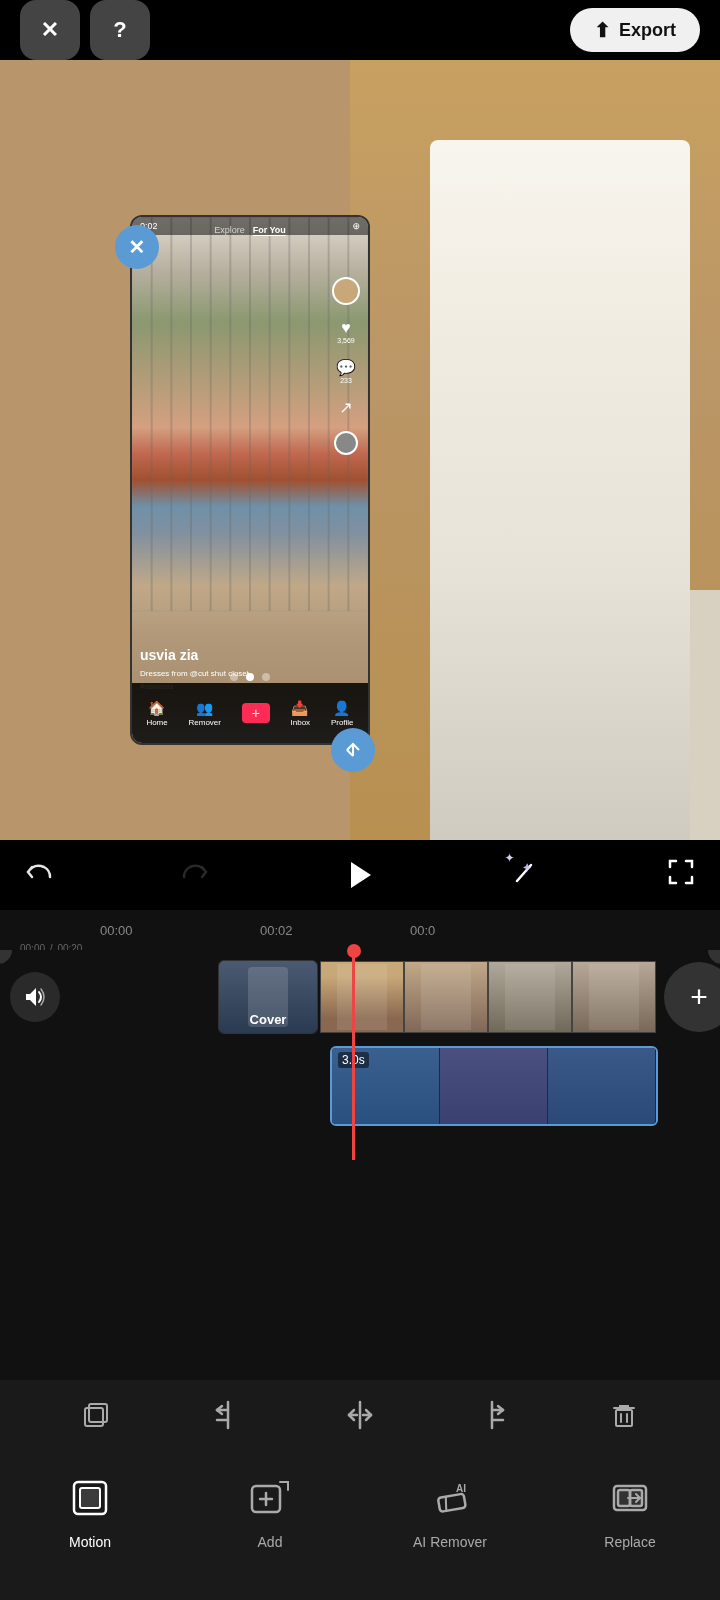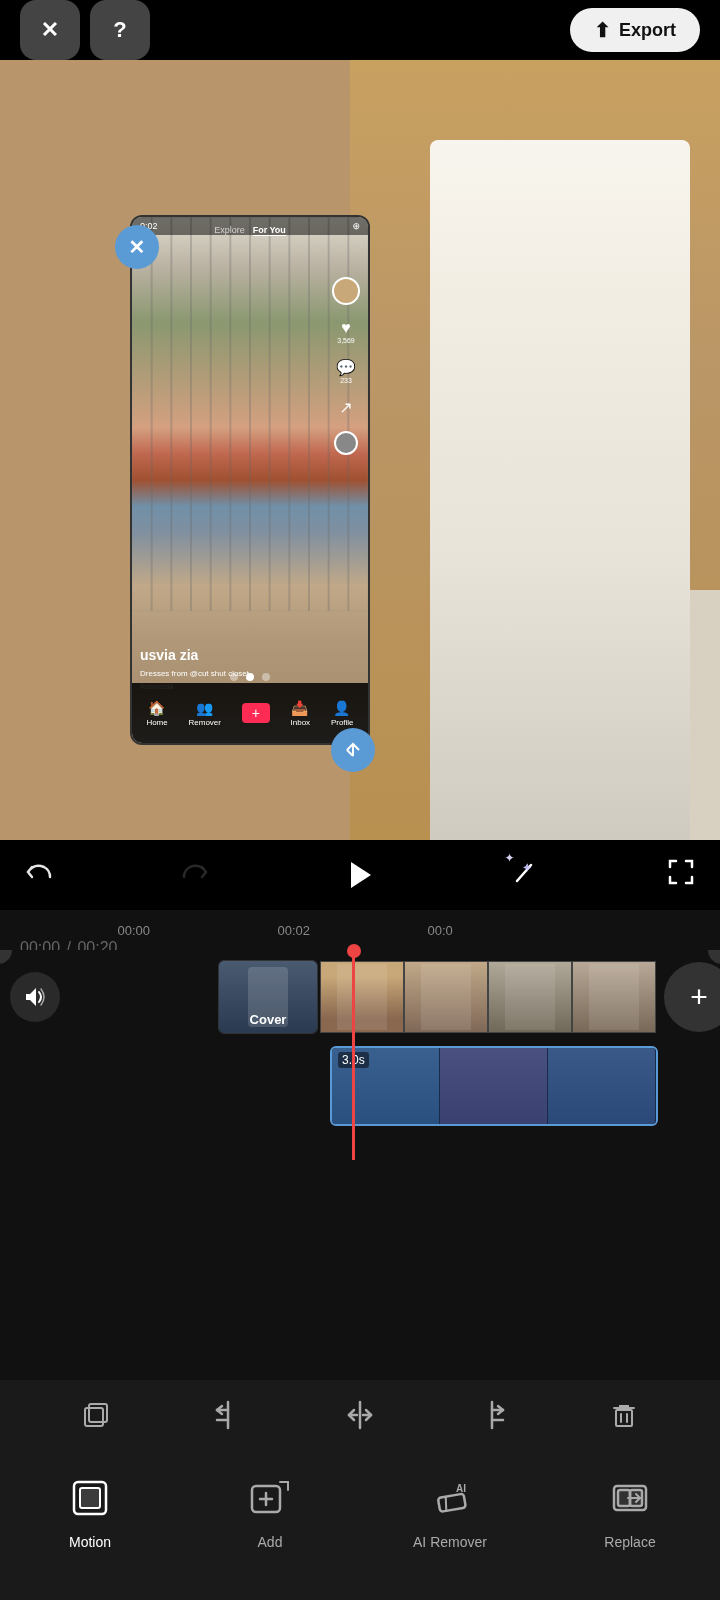--- a/index.html
+++ b/index.html
@@ -163,21 +163,21 @@
     .timeline-header {
       position: absolute;
       top: 910px; left: 0; right: 0;
       height: 40px;
       background: #111;
       display: flex; align-items: center;
       padding: 0 0 0 20px;
       gap: 0;
     }
     .time-label {
-      color: #fff; font-size: 16px; min-width: 80px; margin-top: 36px;
+      color: #fff; font-size: 10px; min-width: 80px; margin-top: 36px;
     }
     .time-label span { color: #666; }
     .timeline-ruler {
       flex: 1;
       display: flex; align-items: center;
       position: relative; height: 40px;
       overflow: hidden;
     }
     .ruler-mark {
       color: #888; font-size: 13px;

